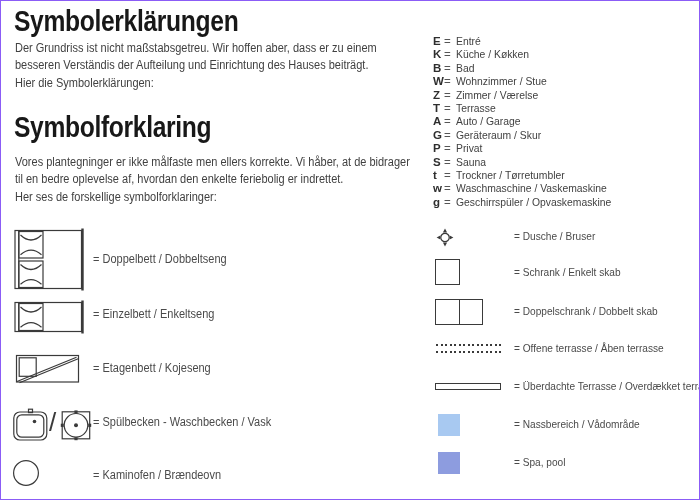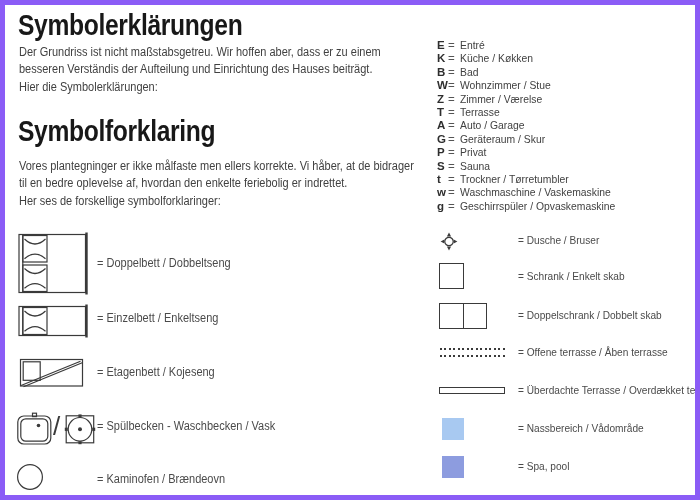--- a/index.html
+++ b/index.html
@@ -1,18 +1,18 @@
 <!DOCTYPE html>
 <html><head>
 <meta charset="utf-8">
 <style>
   html,body{margin:0;padding:0;background:#fff;}
   .page{
     position:relative;width:700px;height:500px;background:#ffffff;
-    border:5px solid #8b5cf6;box-sizing:border-box;overflow:hidden;
+    border:1px solid #8b5cf6;box-sizing:border-box;overflow:hidden;
     font-family:"Liberation Sans",sans-serif;color:#3d3d3d;
   }
   .abs{position:absolute;}
   .cond{transform:scaleX(0.88);transform-origin:0 0;white-space:nowrap;}
   h1.title{
     margin:0;font-size:29px;font-weight:700;color:#181818;letter-spacing:-0.4px;
     transform:scaleX(0.85);transform-origin:0 0;white-space:nowrap;
   }
   .intro{font-size:12.5px;line-height:17.3px;color:#414141;}
   .intro span{display:block;}

